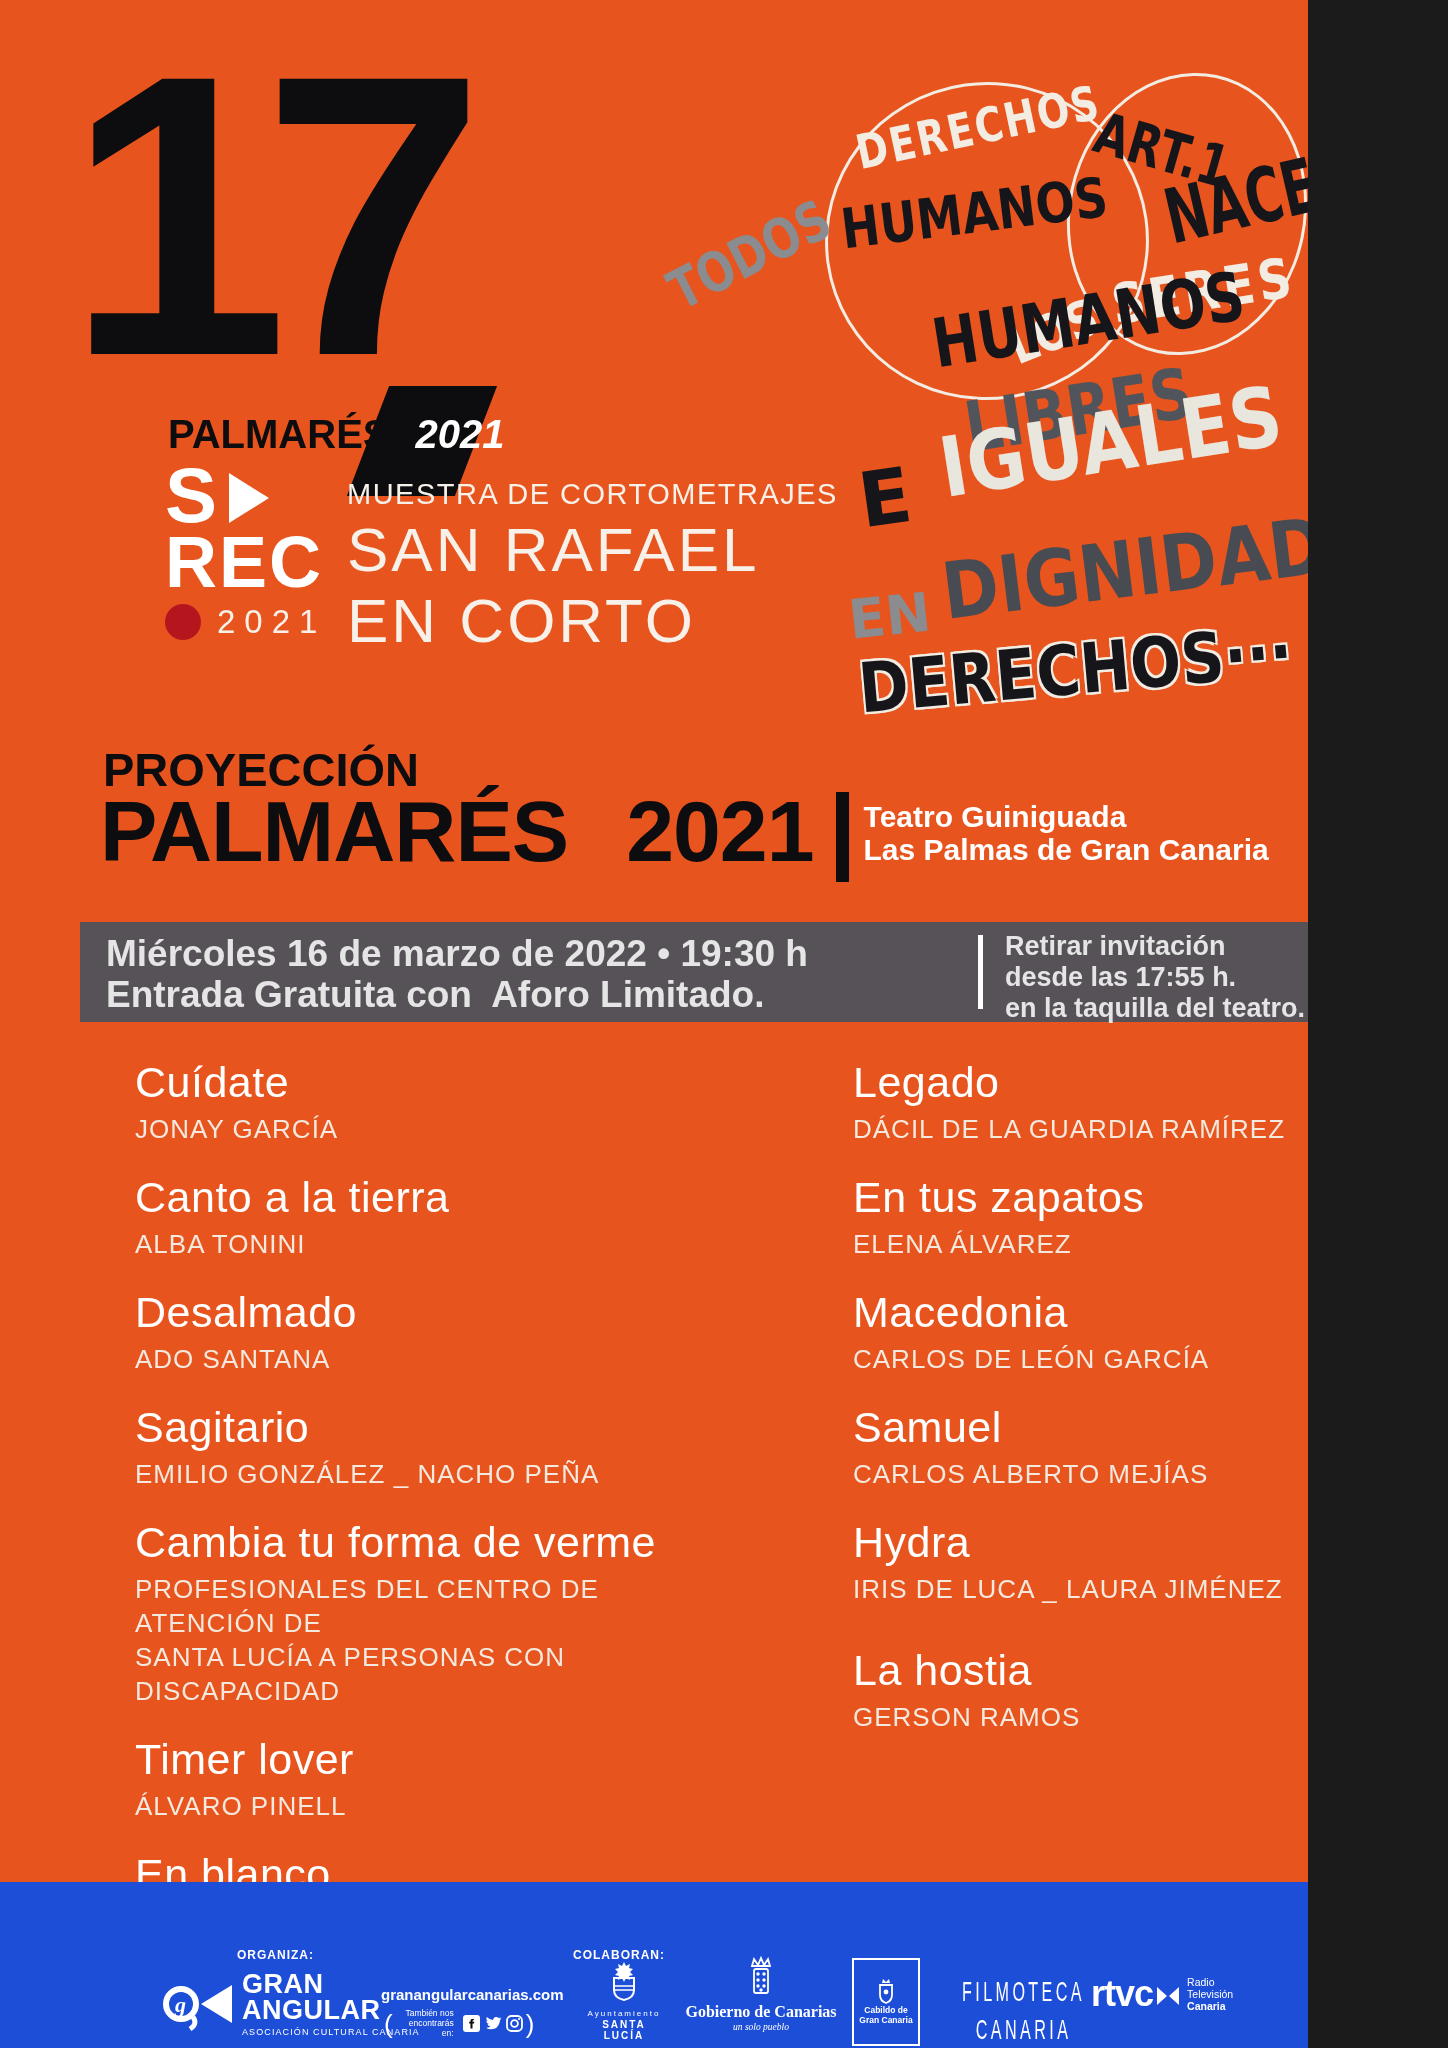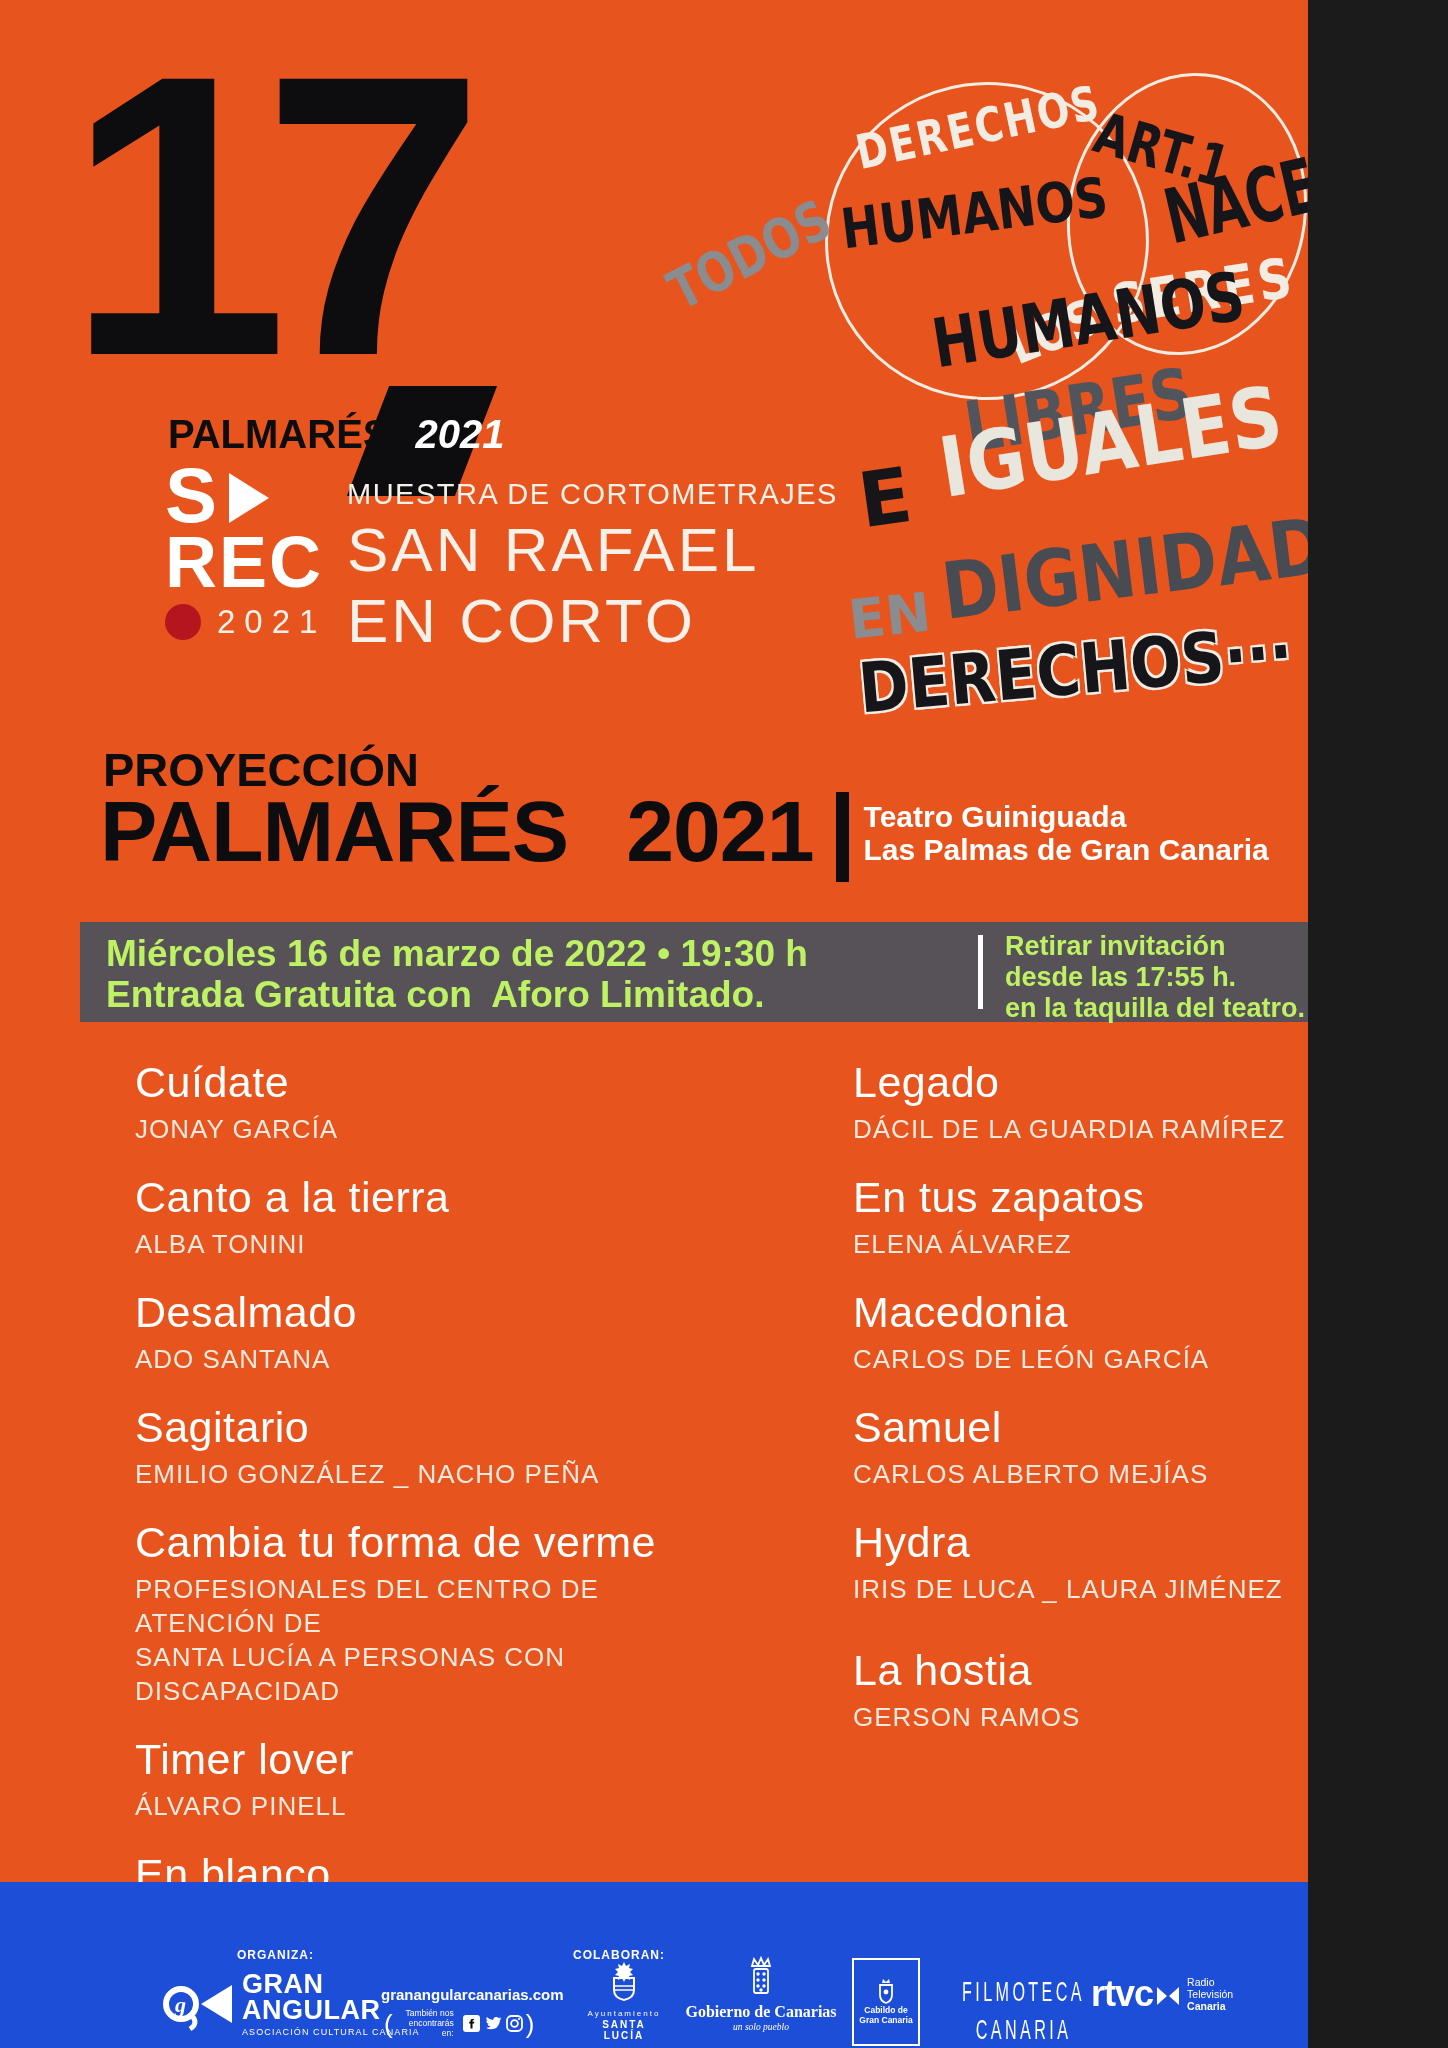--- a/index.html
+++ b/index.html
@@ -60,21 +60,21 @@
   
   .kicker{position:absolute;left:103px;top:742px;font-size:47px;font-weight:900;color:#0D0C0E;}
   .title-row{position:absolute;left:100px;top:788px;display:flex;align-items:flex-start;}
   .title-main,.title-year{font-size:86px;font-weight:900;color:#0D0C0E;letter-spacing:-1px;line-height:1;}
   .title-year{margin-left:58px;}
   .title-bar{width:13px;height:90px;background:#0D0C0E;margin-left:22px;margin-top:4px;}
   .venue{margin-left:15px;margin-top:12px;color:#ffffff;font-weight:700;}
   .venue div{font-size:30px;line-height:1.1;}
   
   .infobar{position:absolute;left:80px;top:922px;width:1288px;height:100px;background:#575257;
-    display:flex;color:#bef264;}
+    display:flex;color:#e5e5e5;}
   .info-left{width:872px;padding:12px 0 0 26px;font-size:37px;font-weight:700;line-height:1.1;}
   .info-line2{white-space:pre-wrap;}
   .info-divider{width:5px;height:74px;background:#fff;margin-top:13px;}
   .info-right{padding:9px 0 0 22px;font-size:27px;font-weight:700;line-height:1.15;}
   
   .films{position:absolute;top:1058px;width:560px;}
   #films-left{left:135px;}
   #films-right{left:853px;}
   .film{margin-bottom:27px;}
   .film-title{font-size:43px;color:#FFFFFF;font-weight:400;letter-spacing:.5px;line-height:48px;}

